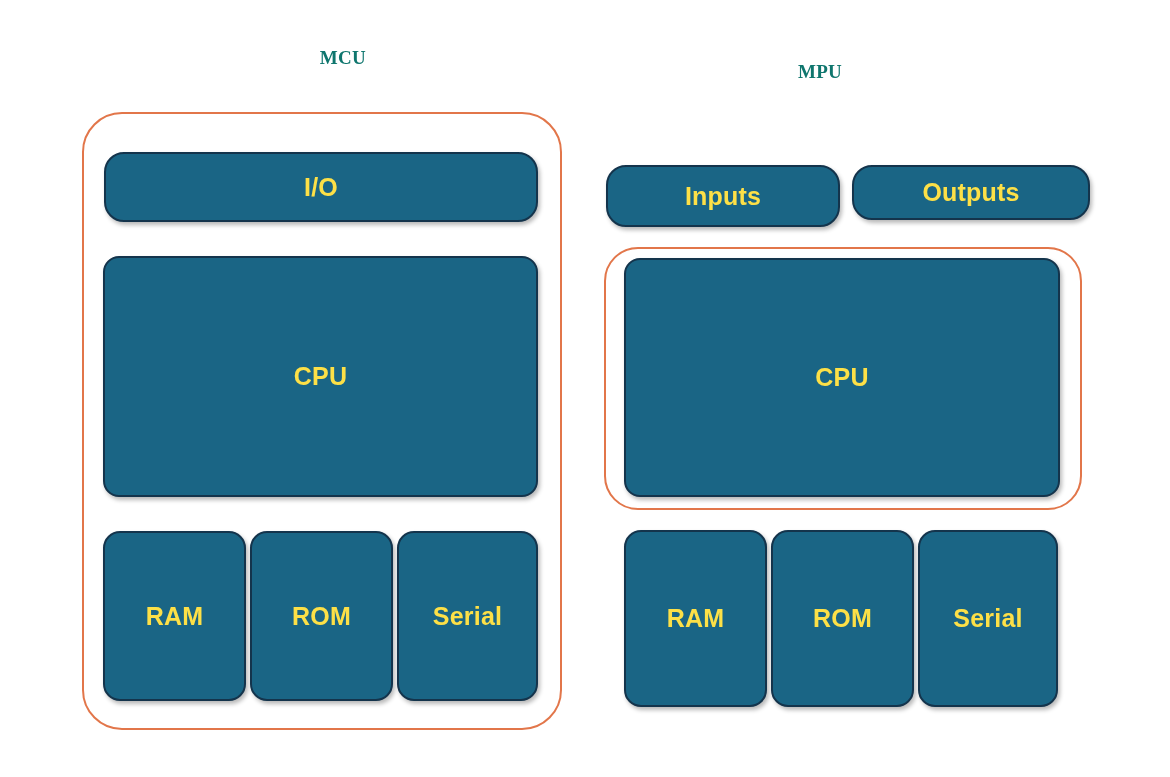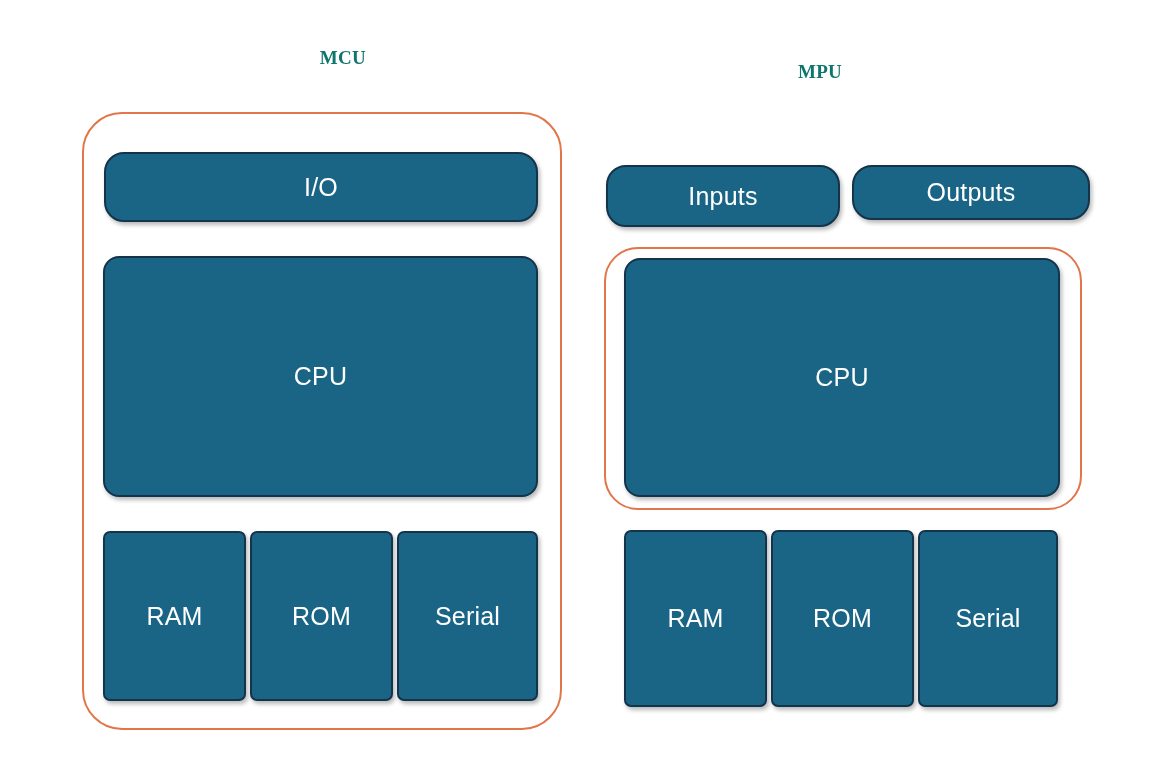--- a/index.html
+++ b/index.html
@@ -39,31 +39,31 @@
 
   
   .block {
     position: absolute;
     box-sizing: border-box;
     background: #1A6585;
     border: 2px solid #14344C;
     display: flex;
     align-items: center;
     justify-content: center;
-    color: #ffffff;
+    color: #fde047;
     font-size: 25px;
-    font-weight: normal;
+    font-weight: bold;
     letter-spacing: 0.2px;
     box-shadow: 2px 3px 4px rgba(0,0,0,0.28);
     white-space: nowrap;
   }
 
   .r-lg { border-radius: 16px; }
   .r-md { border-radius: 20px; }
-  .r-sm { border-radius: 7px; }
+  .r-sm { border-radius: 17px; }
 </style>
 </head>
 <body>
 
 <div id="canvas">
 
   <div>
 
     <div class="panel-title" style="left:243px; top:47px; width:200px;">MCU</div>
 

